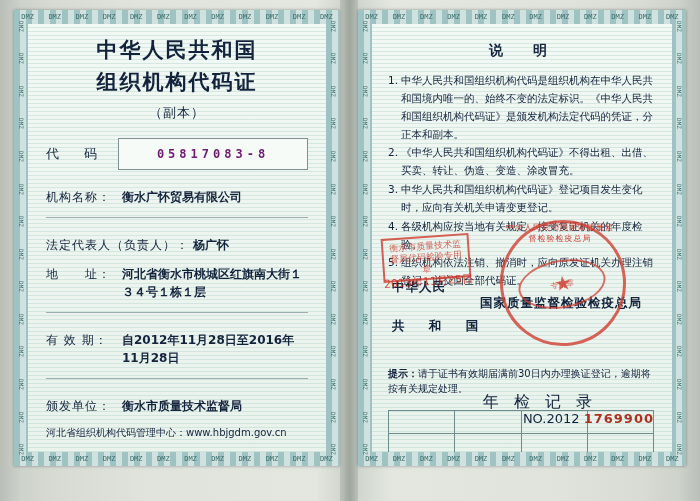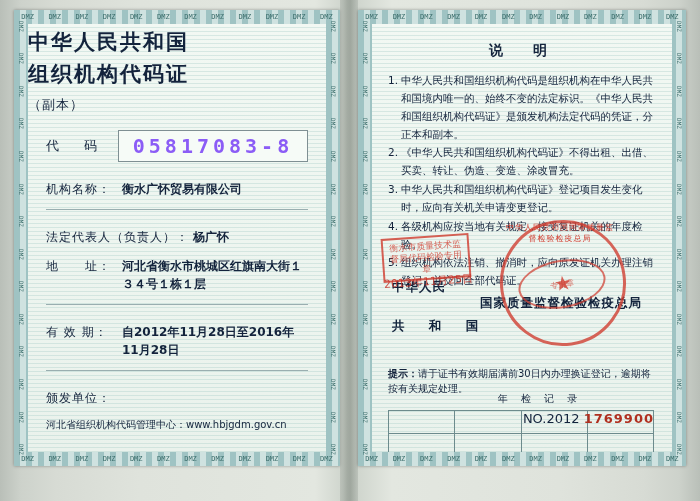--- a/index.html
+++ b/index.html
@@ -52,36 +52,36 @@
   .dmzcol span{transform:rotate(90deg);display:block;}
   .inner{
     position:absolute;left:14px;right:14px;top:14px;bottom:14px;
     background:
       repeating-linear-gradient(0deg, rgba(150,195,190,.30) 0 1px, rgba(255,255,255,0) 1px 4px),
       linear-gradient(180deg,#f2f8f3,#eaf2ec);
     overflow:hidden;
   }
   
   #left .inner{padding:0;}
-  .title-wrap{margin-top:4px;}
+  .title-wrap{text-align:center;margin-top:12px;}
   .t1{font-size:21px;font-weight:bold;letter-spacing:2px;color:#13233c;}
   .t2{font-size:21px;font-weight:bold;letter-spacing:2px;color:#13233c;margin-top:4px;}
   .t3{font-size:13px;color:#13233c;margin-top:8px;letter-spacing:1px;}
   .code-row{
     display:flex;align-items:center;margin:16px 18px 0 18px;
   }
   .code-label{font-size:13px;color:#13233c;letter-spacing:6px;width:72px;}
   .codebox{
     flex:1;border:1px solid #7f8f93;height:30px;
     display:flex;align-items:center;justify-content:center;
     background:#f6fbf7;
   }
   .codebox span{
     font-family:"DejaVu Sans Mono","Liberation Mono",monospace;
-    font-size:20px;letter-spacing:4px;color:#8b5cf6;font-weight:bold;
+    font-size:12px;letter-spacing:4px;color:#701a75;font-weight:bold;
   }
   .fields{margin:18px 18px 0 18px;font-size:12px;color:#13233c;}
   .frow{display:flex;align-items:flex-start;margin-bottom:11px;line-height:1.5;}
   .flabel{width:76px;flex:none;letter-spacing:1px;}
   .fval{flex:1;font-weight:bold;}
   .rule{border-bottom:1px solid #9aaeb0;margin:2px 18px 8px 18px;}
   .url{font-size:10px;color:#13233c;margin:0 18px 8px 18px;letter-spacing:0;}
   
   .rtitle{text-align:center;font-size:14px;font-weight:bold;color:#13233c;letter-spacing:8px;margin-top:18px;}
   .notes{margin:12px 14px 0 16px;font-size:10.5px;color:#13233c;line-height:1.7;}
@@ -92,21 +92,21 @@
     position:absolute;left:20px;top:252px;font-size:12.5px;color:#13233c;
     line-height:1.7;letter-spacing:1px;font-weight:bold;
   }
   .issuer .l2{letter-spacing:10px;margin-top:18px;}
   .tip{
     position:absolute;left:16px;right:12px;top:342px;font-size:10px;color:#13233c;line-height:1.5;
   }
   .tip b{font-weight:bold;}
   .yearcheck{
     position:absolute;left:0;right:0;top:368px;text-align:center;
-    font-size:10px;color:#13233c;letter-spacing:5px;padding-left:36px;
+    font-size:16px;color:#13233c;letter-spacing:5px;padding-left:36px;
   }
   table.grid{
     position:absolute;left:16px;top:386px;width:266px;height:62px;
     border-collapse:collapse;
   }
   table.grid td{border:1px solid #6d8b8d;height:20px;}
   table.grid td.hdr{font-size:8px;text-align:center;color:#13233c;letter-spacing:2px;}
   .serial{
     position:absolute;right:18px;bottom:26px;font-size:13px;color:#13233c;
     font-family:"DejaVu Sans","Liberation Sans",sans-serif;
@@ -251,20 +251,21 @@
           <div class="frow">
             <div class="flabel">有 效 期：</div>
             <div class="fval">自2012年11月28日至2016年11月28日</div>
           </div>
         </div>
         <div class="rule"></div>
 
         <div class="fields">
           <div class="frow">
             <div class="flabel">颁发单位：</div>
+            <div class="fval">衡水市质量技术监督局</div>
           </div>
         </div>
         <div class="url">河北省组织机构代码管理中心：www.hbjgdm.gov.cn</div>
 
       </div>
     </div>
   </div>
 
   <div class="spine"></div>
 

